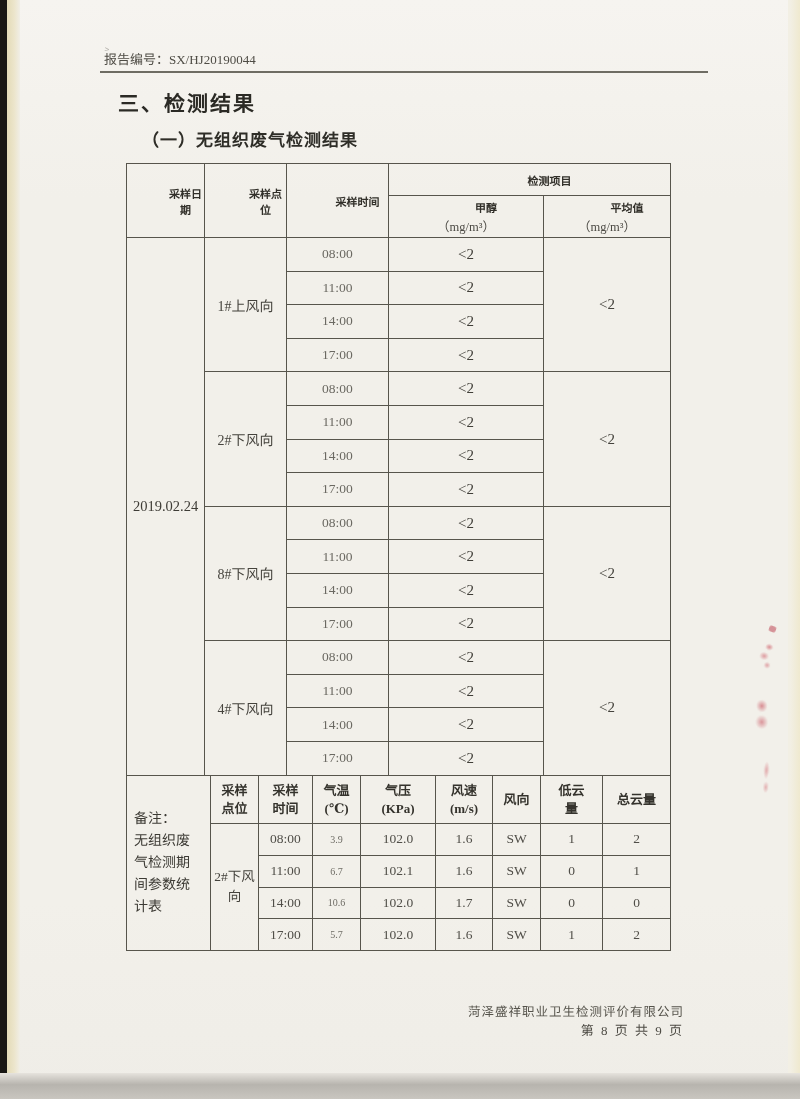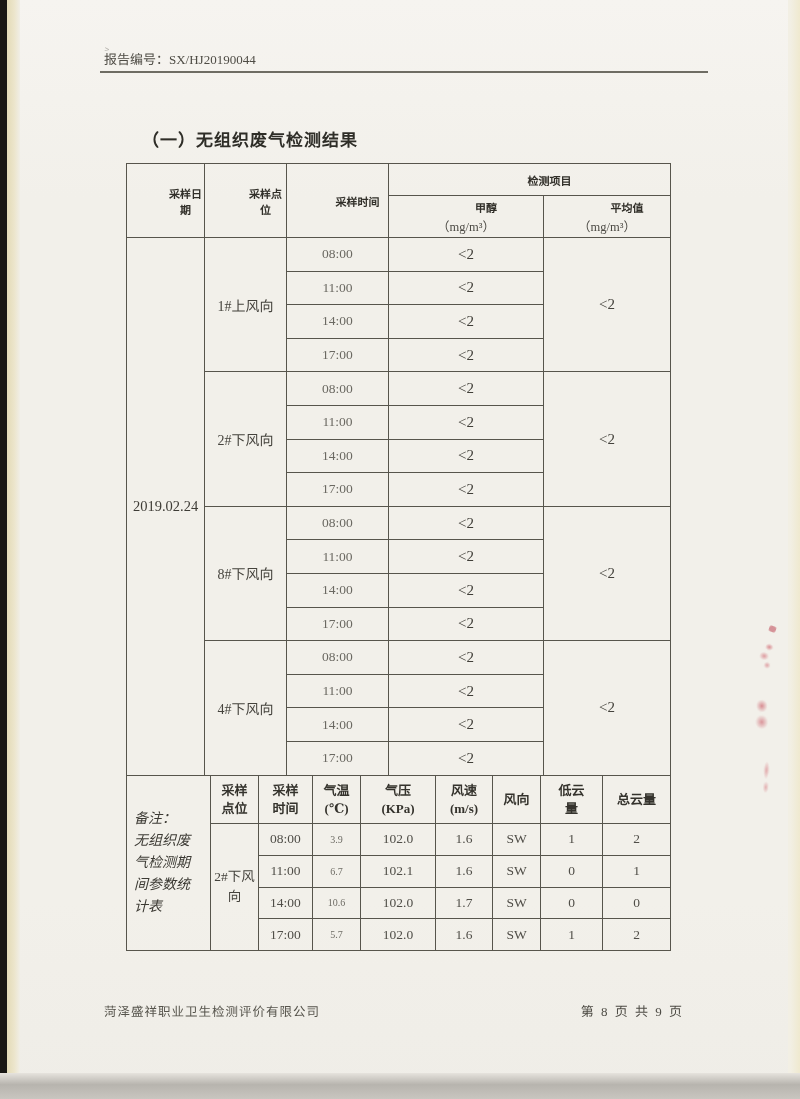--- a/index.html
+++ b/index.html
@@ -45,26 +45,26 @@
   .c-point{font-size:14px;color:#45433d;}
   .c-time{font-size:13.5px;color:#6b6962;}
   .c-val{font-size:15px;color:#403e38;}
   .c-avg{font-size:15px;color:#45433d;}
   .st tr{height:31.75px;}
   .st tr.shr{height:48px;}
   .sth{font-weight:700;font-size:13px;color:#35332d;white-space:pre-line;line-height:1.35;}
   .sd{font-size:13.5px;color:#504e48;}
   .sd-faded{font-size:10px;color:#6e6c65;}
   .spoint{font-size:13.5px;color:#45433d;line-height:1.5;}
-  .note-cell{vertical-align:middle;text-align:left;font-style:italic;}
+  .note-cell{vertical-align:middle;text-align:left;}
   .note{width:62px;margin-left:7px;font-size:14px;color:#3c3a34;line-height:22px;
         word-break:break-all;}
   
   .pagefoot{position:absolute;left:104px;top:1001px;width:580px;display:flex;
-        justify-content:space-between;align-items:flex-start;}
+        justify-content:space-between;align-items:flex-end;flex-direction:column;}
   .pagefoot .l{font-size:12.5px;color:#55534b;letter-spacing:1px;}
   .pagefoot .r{font-size:13px;color:#4e4c45;letter-spacing:2px;}
   
   .seal{position:absolute;filter:blur(0.5px);}
   .seal-a{left:758px;top:641px;width:16px;height:28px;
       background:radial-gradient(6px 5px at 60% 20%,rgba(204,84,96,.65),rgba(204,84,96,0) 70%),
                  radial-gradient(7px 6px at 40% 55%,rgba(204,84,96,.55),rgba(204,84,96,0) 70%),
                  radial-gradient(5px 5px at 70% 85%,rgba(204,84,96,.5),rgba(204,84,96,0) 70%);
       transform:rotate(12deg);}
   .seal-b{left:753px;top:696px;width:18px;height:40px;
@@ -87,20 +87,21 @@
   <div class="edge-left-cream"></div>
   <div class="edge-right-cream"></div>
   <div class="edge-bottom"></div>
   <div class="artifact-chevron">﹥</div>
 
   <div class="runhead">
     <span class="r">报告编号：SX/HJ20190044</span>
   </div>
   <div class="head-rule"></div>
 
+  <div class="title1">三、检测结果</div>
   <div class="title2">（一）无组织废气检测结果</div>
 
   <table class="mt">
     <colgroup>
       <col style="width:78px">
         <col style="width:82px">
         <col style="width:102px">
       <col style="width:155px">
         <col style="width:127px">
     </colgroup>

